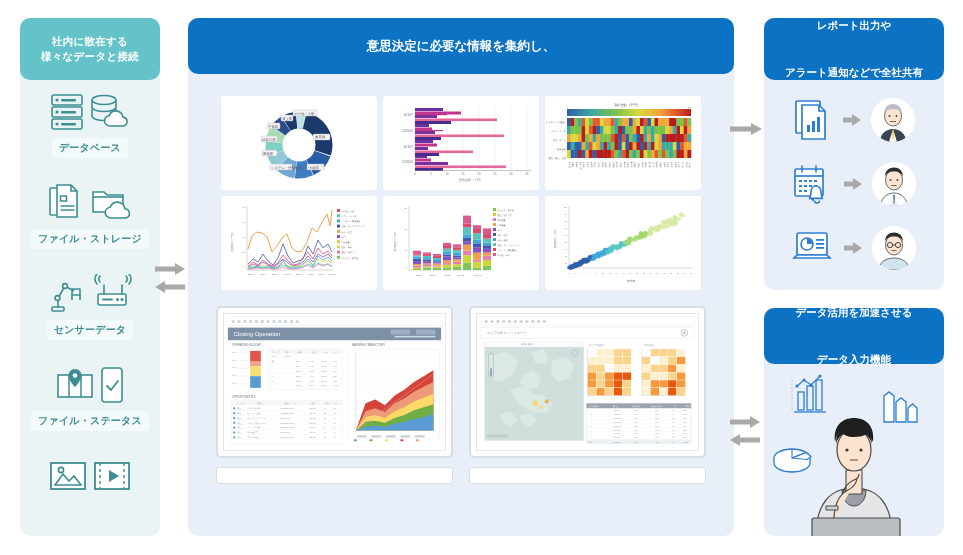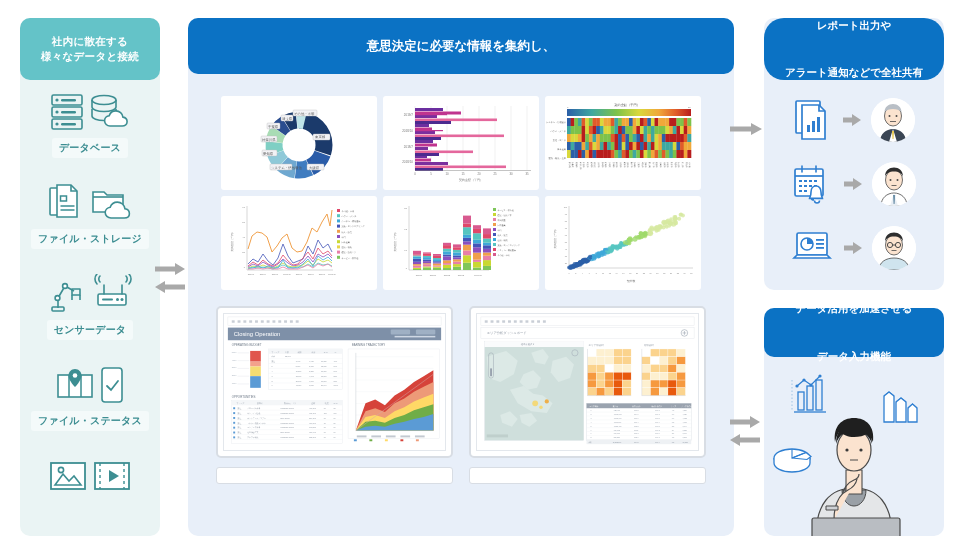--- a/index.html
+++ b/index.html
@@ -54,28 +54,28 @@
   }
   .monitor { background:#fff; border:2px solid #d8dde4; border-radius:5px;
              padding:5px; height:152px; position:relative; }
   .monitor-inner { border:1px solid #e3e7ec; height:100%; width:100%;
                    background:#fff; overflow:hidden; position:relative; }
   .stand { margin-top:9px; height:17px; background:#fff; border:1px solid #d8dde4;
            border-radius:3px; }
 
   
   #right-top { left:764px; top:18px; width:180px; height:272px; }
-  #right-top .cap { height:62px; font-size:10.5px;border-radius:20px; }
+  #right-top .cap { height:62px; font-size:10.5px; }
   .share-list { position:absolute; top:70px; left:0; width:100%; }
   .share-row { height:64px; display:flex; align-items:center; justify-content:center; gap:10px; }
   .avatar { width:44px; height:44px; border-radius:50%; background:#fff;
             position:relative; overflow:hidden; }
 
   #right-bot { left:764px; top:308px; width:180px; height:228px; }
-  #right-bot .cap { height:49px; font-size:10.5px; }
+  #right-bot .cap { height:56px; font-size:10.5px; }
   .input-illus { position:absolute; top:62px; left:0; width:180px; height:166px; overflow:hidden; }
 
   
   .arrows { position:absolute; display:flex; flex-direction:column; gap:4px; }
   .arrow-svg { display:block; }
 </style>
 </head>
 <body>
 
 <div id="stage">

